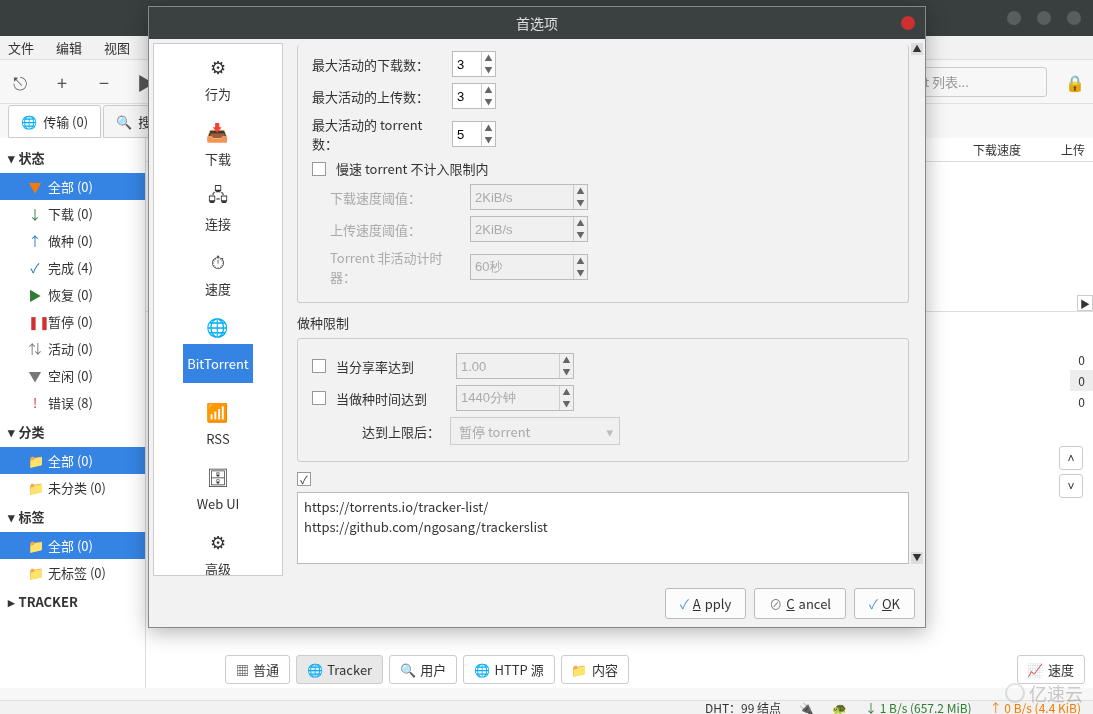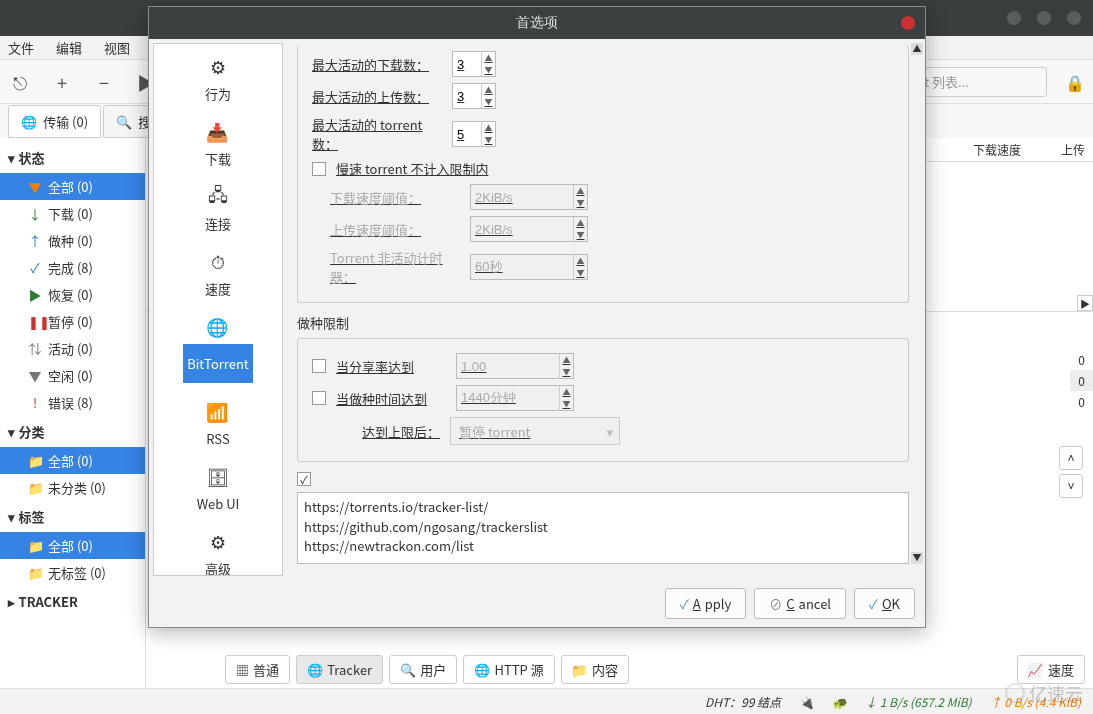--- a/index.html
+++ b/index.html
@@ -47,29 +47,29 @@
 .nav-updown { position: absolute; right: 10px; top: 446px; display: flex; flex-direction: column; gap: 4px; }
 .nav-updown div { width: 24px; height: 24px; border: 1px solid #ccc; border-radius: 3px; text-align: center; line-height: 22px; font-size: 12px; background: #fff; }
 
 
 .btm-tabs { position: absolute; left: 225px; bottom: 30px; display: flex; gap: 6px; align-items: center; width: 860px; }
 .btm-tab { border: 1px solid #ccc; border-radius: 3px; padding: 4px 10px; display: flex; align-items: center; gap: 4px; font-size: 13px; background: #fff; }
 .btm-tab.active { background: #e8e8e8; }
 .btm-spacer { flex: 1; }
 
 
-.statusbar { position: absolute; bottom: 0; left: 0; right: 0; height: 26px; background: #f2f2f2; border-top: 1px solid #ddd; display: flex; align-items: center; justify-content: flex-end; padding: 0 12px; gap: 18px; font-size: 12px; font-style: italic; }
+.statusbar { position: absolute; bottom: 0; left: 0; right: 0; height: 14px; background: #f2f2f2; border-top: 1px solid #ddd; display: flex; align-items: center; justify-content: flex-end; padding: 0 12px; gap: 18px; font-size: 12px; }
 
 
 .watermark { position: absolute; right: 10px; bottom: 8px; opacity: 0.25; font-size: 18px; pointer-events:none; display:flex; align-items:center; gap:4px; }
 .watermark .logo { width:20px; height:20px; border:2px solid #888; border-radius:50%; position:relative; }
 
 
 .dialog { position: absolute; left: 148px; top: 6px; width: 778px; height: 622px; background: #f2f2f2; border: 1px solid #888; box-shadow: 0 4px 20px rgba(0,0,0,0.3); display: flex; flex-direction: column; }
-.dlg-title { height: 32px; background: #3b4141; color: #ddd; display: flex; align-items: center; justify-content: center; position: relative; font-size: 14px; font-family: Liberation Mono, monospace; }
+.dlg-title { height: 32px; background: #3b4141; color: #ddd; display: flex; align-items: center; justify-content: center; position: relative; font-size: 14px; }
 .dlg-close { position: absolute; right: 10px; width: 14px; height: 14px; border-radius: 50%; background: #cc3030; }
 .dlg-body { flex: 1; display: flex; overflow: hidden; }
 .dlg-nav { width: 130px; background: #fff; border: 1px solid #ccc; margin: 4px; overflow-y: auto; }
 .nav-item { display: flex; flex-direction: column; align-items: center; padding: 8px 0 6px; gap: 4px; font-size: 13px; }
 .nav-item.sel .nav-label { background: #3584e4; color: #fff; padding: 10px 4px; }
 .nav-icon { width: 28px; height: 28px; display: flex; align-items: center; justify-content: center; font-size: 18px; border-radius: 3px; }
 
 .dlg-content { flex: 1; padding: 6px 12px 6px 6px; overflow: hidden; position: relative; }
 .dlg-scroll { position:absolute; right:2px; top:4px; bottom:16px; width:12px; }
 .dlg-scroll .ar { width:12px; height:12px; background:#ddd; font-size:9px; text-align:center; line-height:12px; }
@@ -81,21 +81,21 @@
 .spin input { border: none; width: 28px; padding: 0 4px; font-size: 13px; }
 .spin .arrows { width: 14px; display: flex; flex-direction: column; font-size: 8px; color: #666; border-left: 1px solid #ccc; }
 .spin .arrows span { height: 12px; text-align: center; }
 .spin.wide input { width: 102px; }
 .spin.disabled { background: #f0f0f0; color: #aaa; }
 .spin.disabled input { background: #f0f0f0; color: #aaa; }
 
 .cb { width: 14px; height: 14px; border: 1px solid #999; background: #fff; display: inline-flex; align-items:center; justify-content:center; font-size:11px; }
 .cb.checked::after { content: "✓"; }
 
-fieldset { border: 1px solid #ccc; border-radius: 3px; padding: 8px 10px 10px; margin: 6px 4px; text-decoration: underline; }
+fieldset { border: 1px solid #ccc; border-radius: 3px; padding: 8px 10px 10px; margin: 6px 4px; }
 .field-inset { padding-left: 18px; color: #aaa; }
 .field-inset .form-row .lbl { color: #aaa; }
 
 .sect-title { font-size: 13px; margin: 10px 4px 4px; }
 .sel-disabled { border: 1px solid #ccc; background: #f0f0f0; color: #aaa; width: 170px; height: 28px; display:flex; align-items:center; padding:0 8px; position:relative; }
 .sel-disabled::after { content:"▾"; position:absolute; right:6px; color:#bbb; }
 
 .tracker-box { border: 1px solid #bbb; background: #fff; margin: 4px; height: 72px; overflow: auto; padding: 4px 6px; font-size: 13px; line-height: 1.5; }
 
 .dlg-buttons { display: flex; justify-content: flex-end; gap: 8px; padding: 8px 10px; }
@@ -155,21 +155,21 @@
         <div class="side-item">
           <span class="side-icon c-green">↓</span>
           <span>下载 (0)</span>
         </div>
         <div class="side-item">
           <span class="side-icon c-blue">↑</span>
           <span>做种 (0)</span>
         </div>
         <div class="side-item">
           <span class="side-icon c-blue">✓</span>
-          <span>完成 (8)</span>
+          <span>完成 (4)</span>
         </div>
         <div class="side-item">
           <span class="side-icon c-green">▶</span>
           <span>恢复 (0)</span>
         </div>
         <div class="side-item">
           <span class="side-icon c-red">❚❚</span>
           <span>暂停 (0)</span>
         </div>
         <div class="side-item">
@@ -418,21 +418,20 @@
           <span class="sel-disabled">暂停 torrent</span>
           </div>
       </fieldset>
 
       <div class="form-row" style="margin-top:10px;">
           <span class="cb checked"></span>
         </div>
       <div class="tracker-box" id="tracker-text">
           <div>https://torrents.io/tracker-list/</div>
           <div>https://github.com/ngosang/trackerslist</div>
-          <div>https://newtrackon.com/list</div>
         </div>
     </div>
   </div>
   <div class="dlg-buttons">
     <div class="btn">
         <span class="chk">✓</span>
         <span><u>A</u></span>
         <span>pply</span>
       </div>
     <div class="btn">

